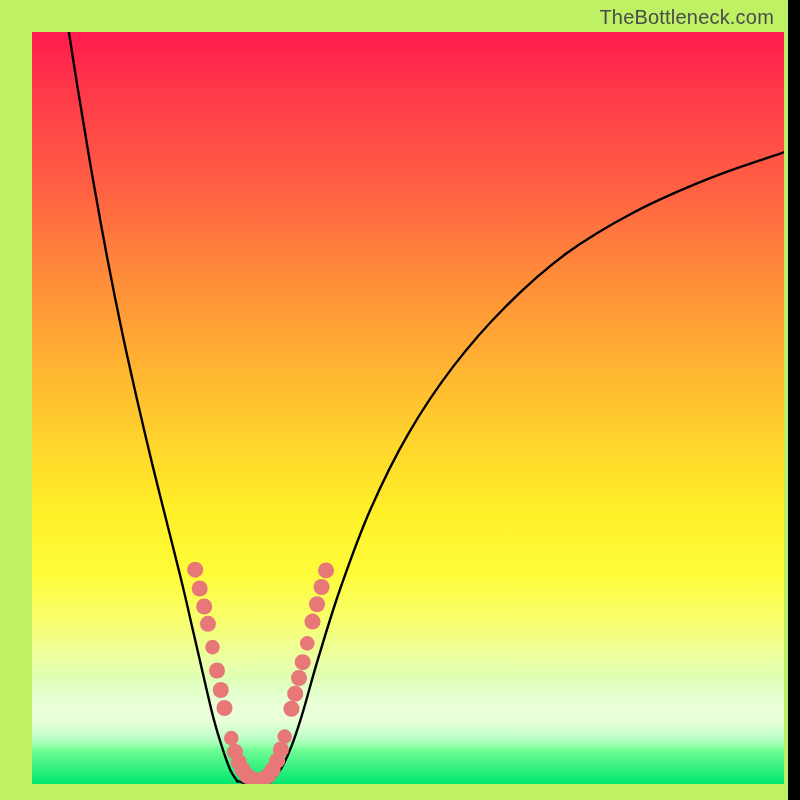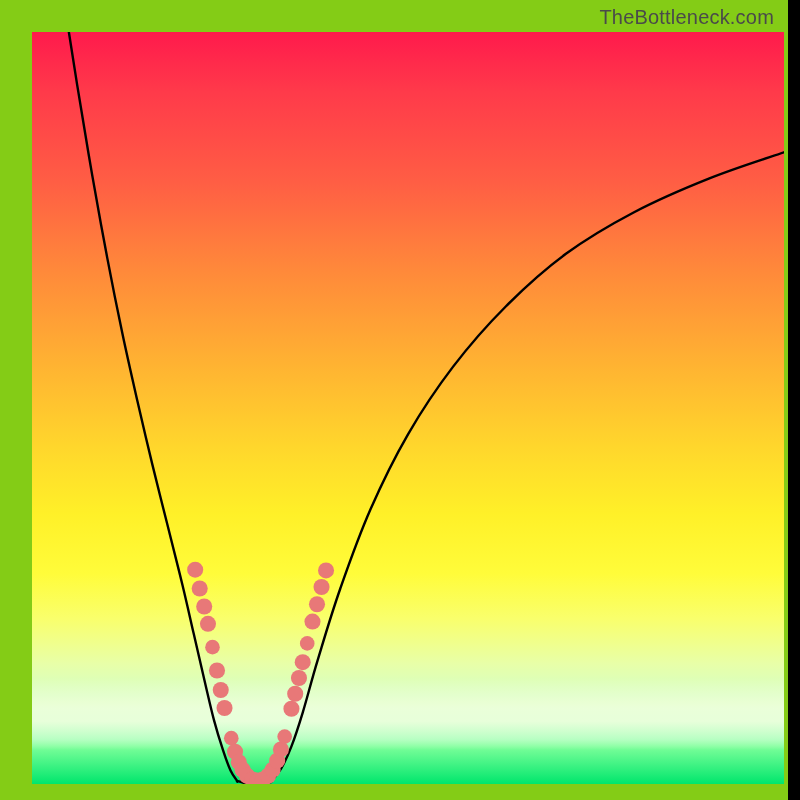--- a/index.html
+++ b/index.html
@@ -8,21 +8,21 @@
     width: 800px;
     height: 800px;
     overflow: hidden;
     background: #000;
     font-family: Arial, Helvetica, sans-serif;
   }
   .frame {
     position: absolute;
     left: 0; top: 0;
     width: 788px; height: 800px;
-    background: #84cc16;
+    background: #bef264;
   }
   .plot {
     position: absolute;
     left: 32px;
     top: 32px;
     width: 752px;
     height: 752px;
     overflow: hidden;
   }
   .grad {

